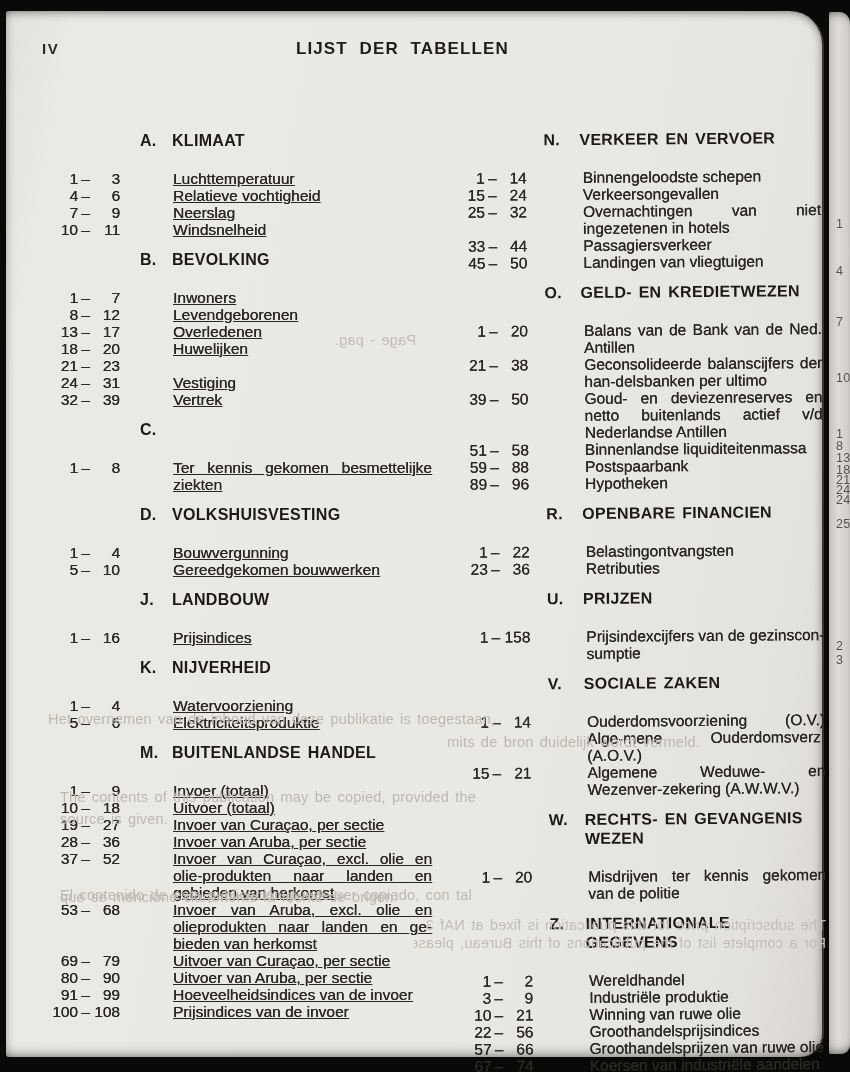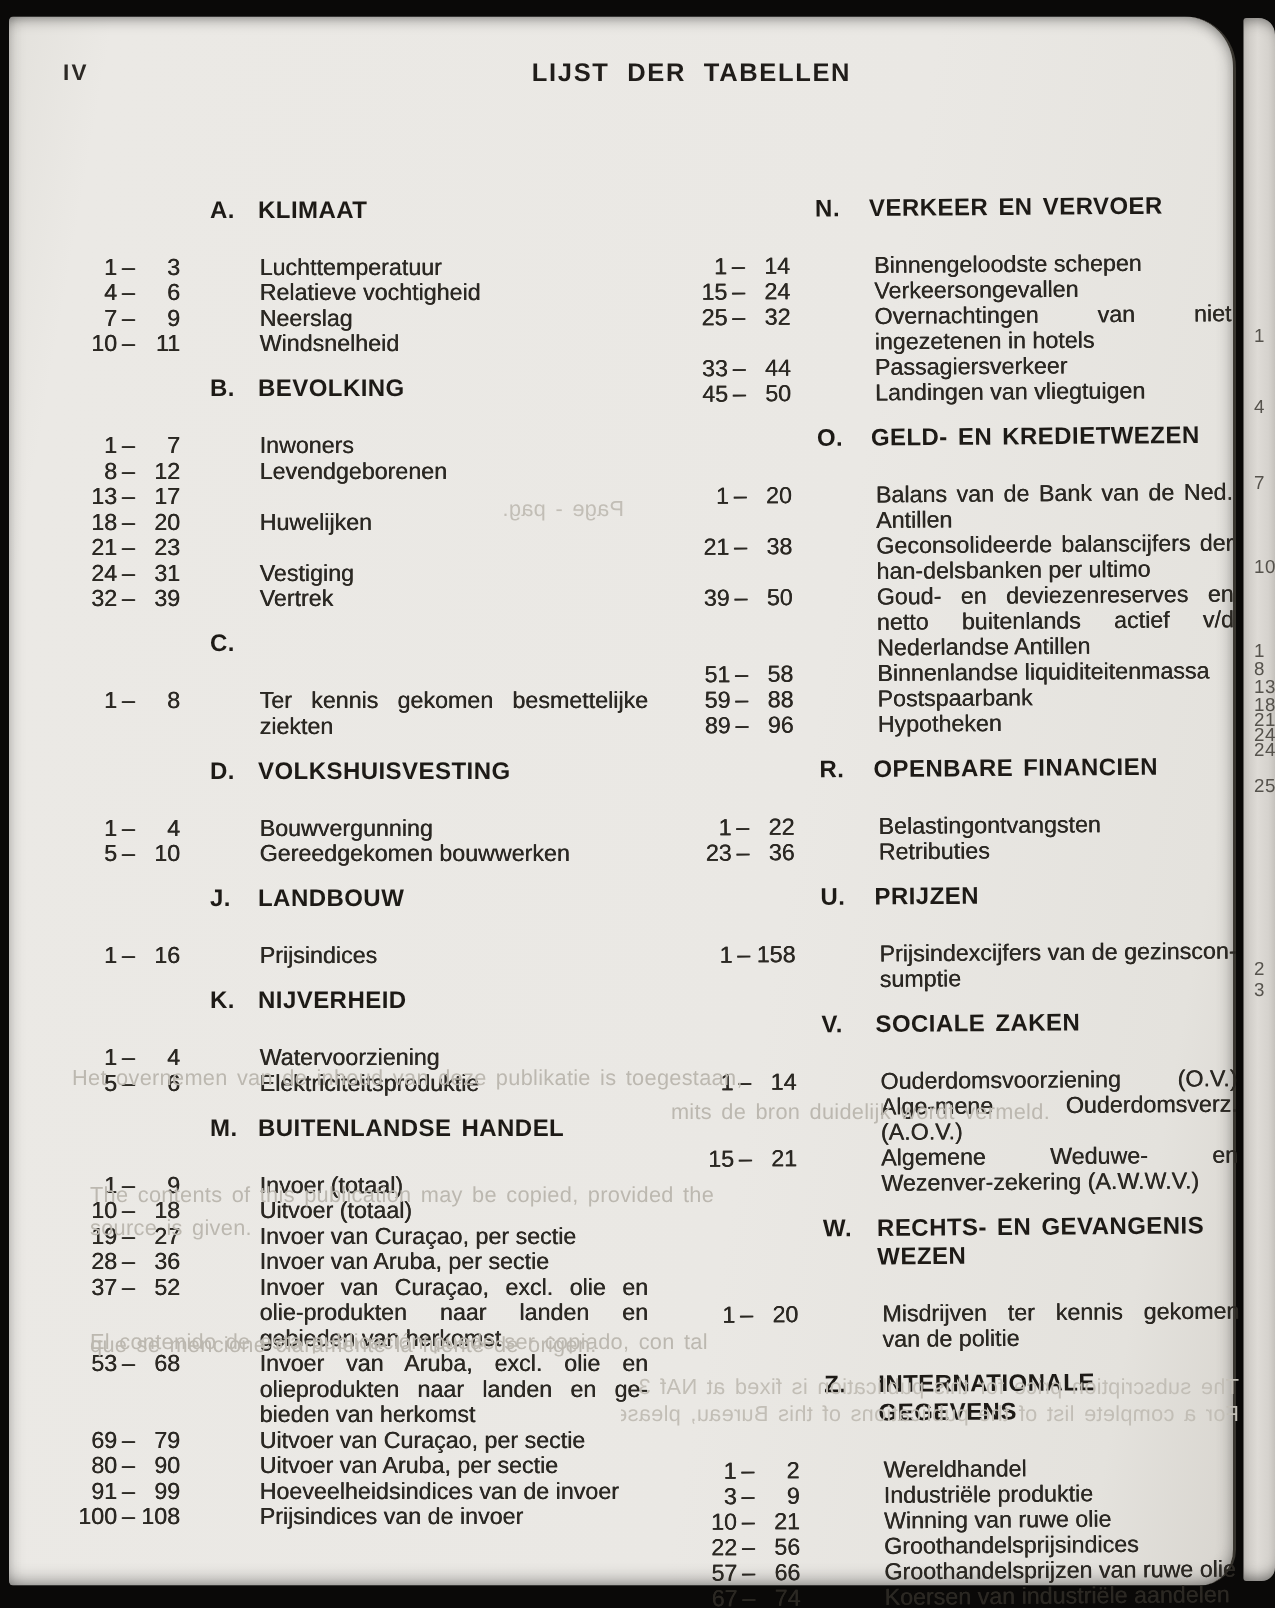--- a/index.html
+++ b/index.html
@@ -32,21 +32,21 @@
   .edge-num{
     position:absolute;left:0;width:100%;padding-left:7px;box-sizing:border-box;
     font-size:12.5px;line-height:13px;color:#55524c;letter-spacing:.3px;
   }
   
   .folio{
     position:absolute;left:36px;top:29px;
     font-size:15px;font-weight:bold;color:#2c2925;letter-spacing:1.5px;
   }
   .page-title{
-    position:absolute;left:290px;top:28px;width:330px;text-align:center;
+    position:absolute;left:290px;top:28px;width:330px;
     font-size:17px;font-weight:bold;color:#201d1a;
     letter-spacing:1.1px;word-spacing:6px;
   }
   
   .col{position:absolute;top:120px;}
   .col-left{left:29px;width:397px;}
   .col-right{left:444px;width:374px;transform:rotate(-0.45deg);transform-origin:0 50%;}
   .section{margin-top:12px;}
   .section:first-child{margin-top:0;}
   .sec-head{
@@ -61,21 +61,21 @@
   .col-right .sec-letter{width:36px;}
   .sec-title{flex:1;}
   .entry{display:flex;align-items:flex-start;font-size:15.5px;line-height:17px;color:#2b2823;}
   .entry span{text-shadow:0.25px 0 0 currentColor;}
   .n1{flex:0 0 auto;text-align:right;}
   .col-left  .n1{width:43px;}
   .col-right .n1{width:38px;}
   .dash{flex:0 0 15px;text-align:center;}
   .n2{flex:0 0 27px;text-align:right;}
   .label{flex:1;text-align:justify;}
-  .col-left  .label{margin-left:53px;max-width:259px;}
+  .col-left  .label{margin-left:53px;max-width:259px;text-decoration:underline;}
   .col-right .label{margin-left:56px;max-width:238px;}
   
   .ghost{
     position:absolute;font-size:14.5px;line-height:16px;color:#bcb8b0;
     letter-spacing:.2px;word-spacing:2px;white-space:nowrap;overflow:hidden;
   }
   .ghost.mirrored{transform:scaleX(-1);color:#c2beb6;}
 </style>
 </head>
 <body>
@@ -131,20 +131,21 @@
           <div class="entry">
             <span class="n1">8</span>
             <span class="dash">–</span>
             <span class="n2">12</span>
             <span class="label">Levendgeborenen</span>
           </div>
           <div class="entry">
             <span class="n1">13</span>
             <span class="dash">–</span>
             <span class="n2">17</span>
+            <span class="label">Overledenen</span>
           </div>
           <div class="entry">
             <span class="n1">18</span>
             <span class="dash">–</span>
             <span class="n2">20</span>
             <span class="label">Huwelijken</span>
           </div>
           <div class="entry">
             <span class="n1">21</span>
             <span class="dash">–</span>

